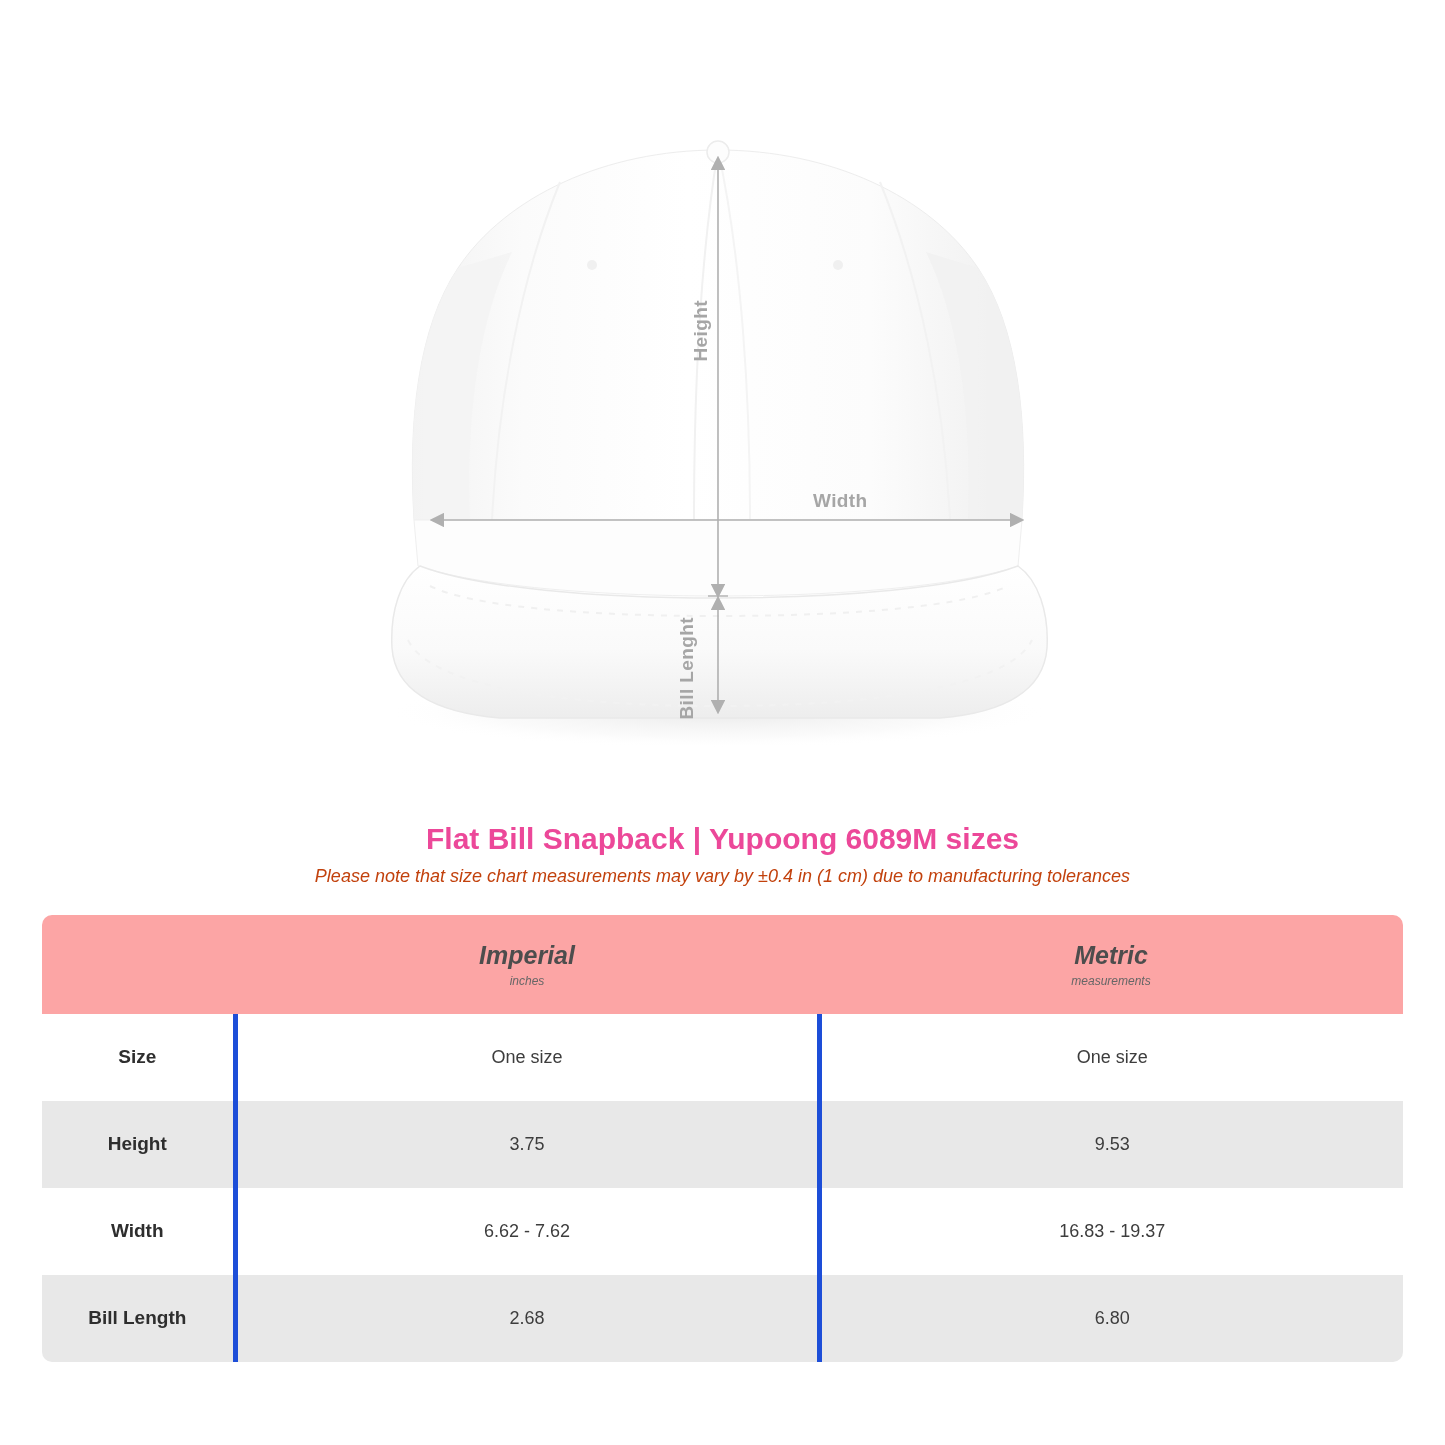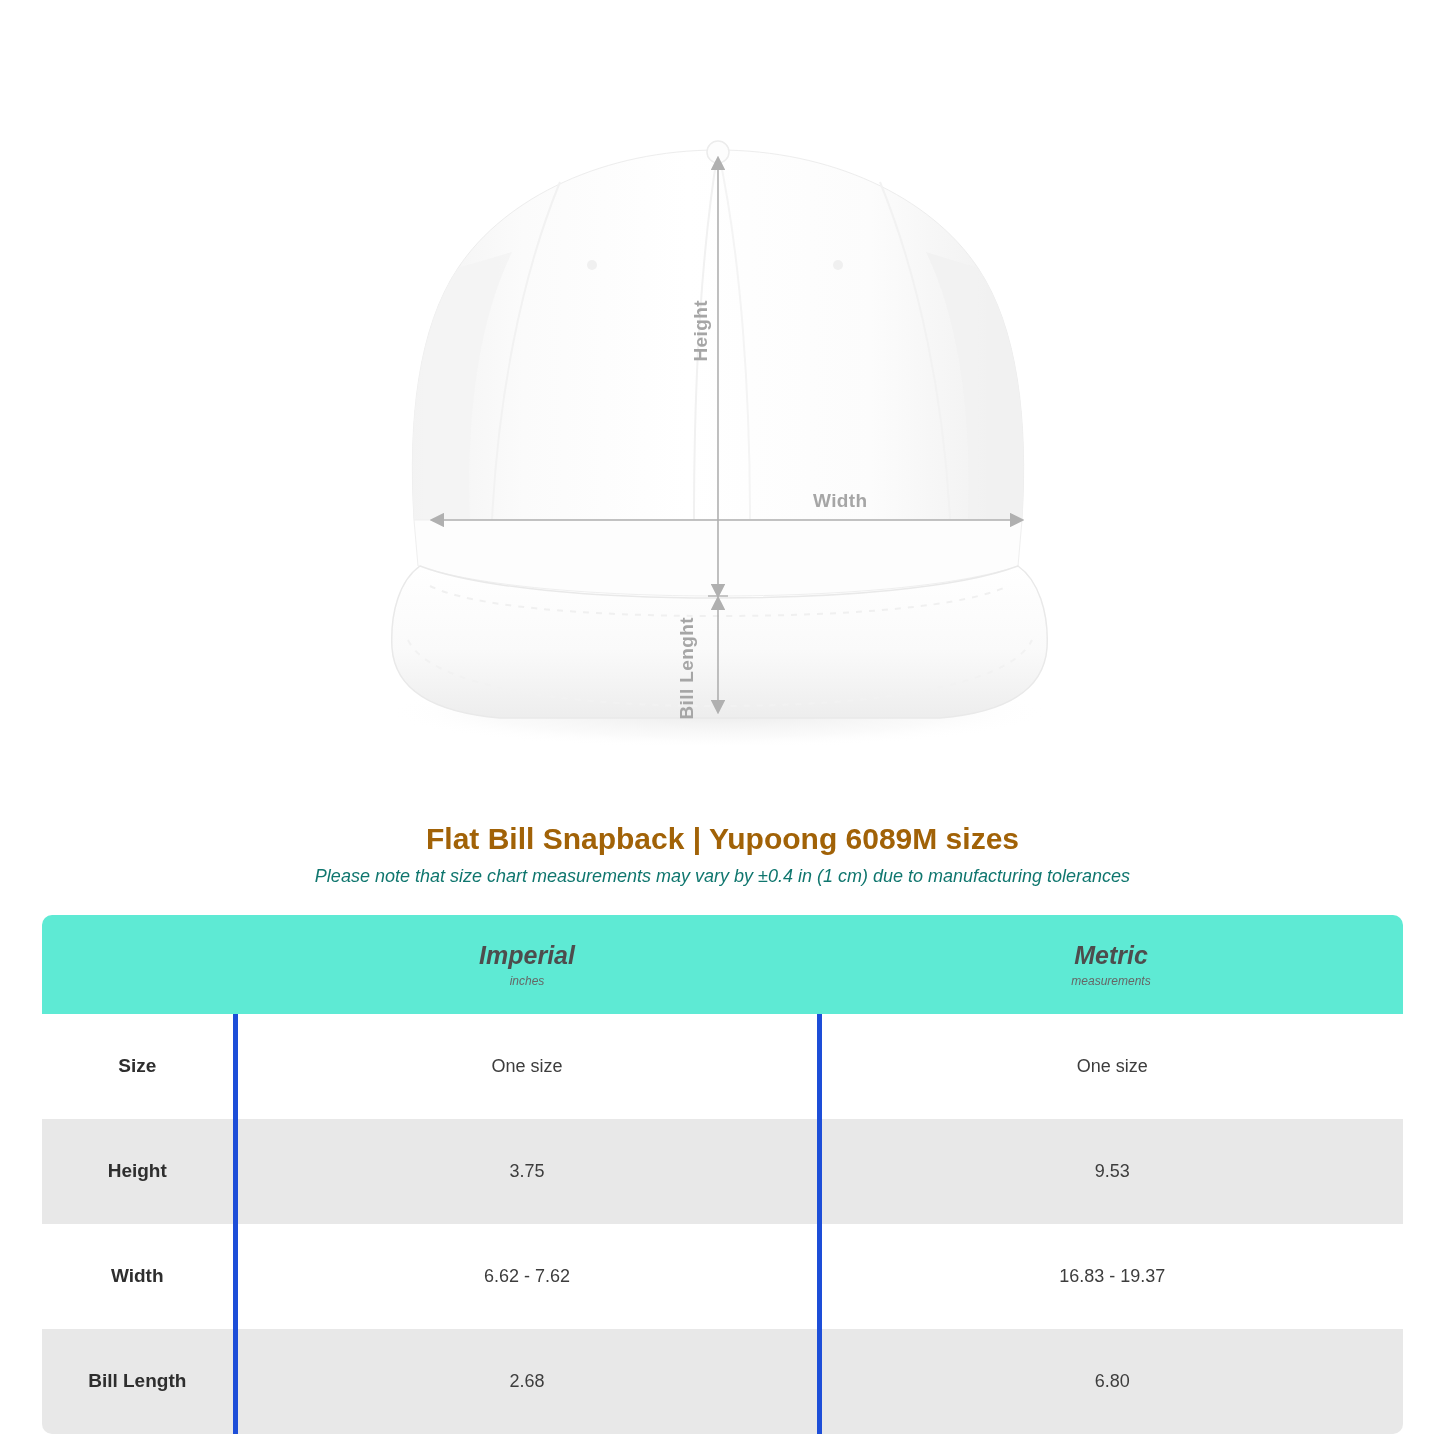--- a/index.html
+++ b/index.html
@@ -55,48 +55,48 @@
   #label-bill   { left: 676px; top: 617px; }
 
   
   .title-block {
     text-align: center;
     margin-top: 22px;
   }
   .chart-title {
     font-size: 30px;
     font-weight: bold;
-    color: #a16207;
+    color: #ec4899;
     margin: 0 0 10px 0;
     font-family: "Liberation Sans", sans-serif;
   }
   .chart-note {
     font-size: 18px;
     font-style: italic;
-    color: #0f766e;
+    color: #c2410c;
     margin: 0;
     font-family: "Liberation Sans", sans-serif;
   }
 
   
   .table-wrap {
     margin: 28px 42px 0 42px;
   }
   table.size-table {
     width: 1361px;
     border-collapse: collapse;
     table-layout: fixed;
     font-family: "Liberation Sans", sans-serif;
   }
   table.size-table col.c1 { width: 193px; }
   table.size-table col.c2 { width: 584px; }
   table.size-table col.c3 { width: 584px; }
 
   .hdr-row th {
-    background: #5eead4;
+    background: #fca5a5;
     padding: 26px 0 26px 0;
     text-align: center;
     vertical-align: middle;
     border: none;
   }
   .hdr-row th.first {
     border-top-left-radius: 10px;
     border-bottom-left-radius: 0;
   }
   .hdr-row th.last {
@@ -115,21 +115,21 @@
     font-size: 12px;
     font-style: italic;
     font-weight: normal;
     color: #666666;
     margin-top: 4px;
   }
 
   tbody tr td {
     text-align: center;
     vertical-align: middle;
-    height: 105px;
+    height: 87px;
     font-size: 18px;
     color: #3d3d3d;
     border: none;
   }
   tbody tr td.rowlabel {
     font-weight: bold;
     font-size: 19px;
     color: #2e2e2e;
   }
   tbody tr.odd td { background: #ffffff; }

